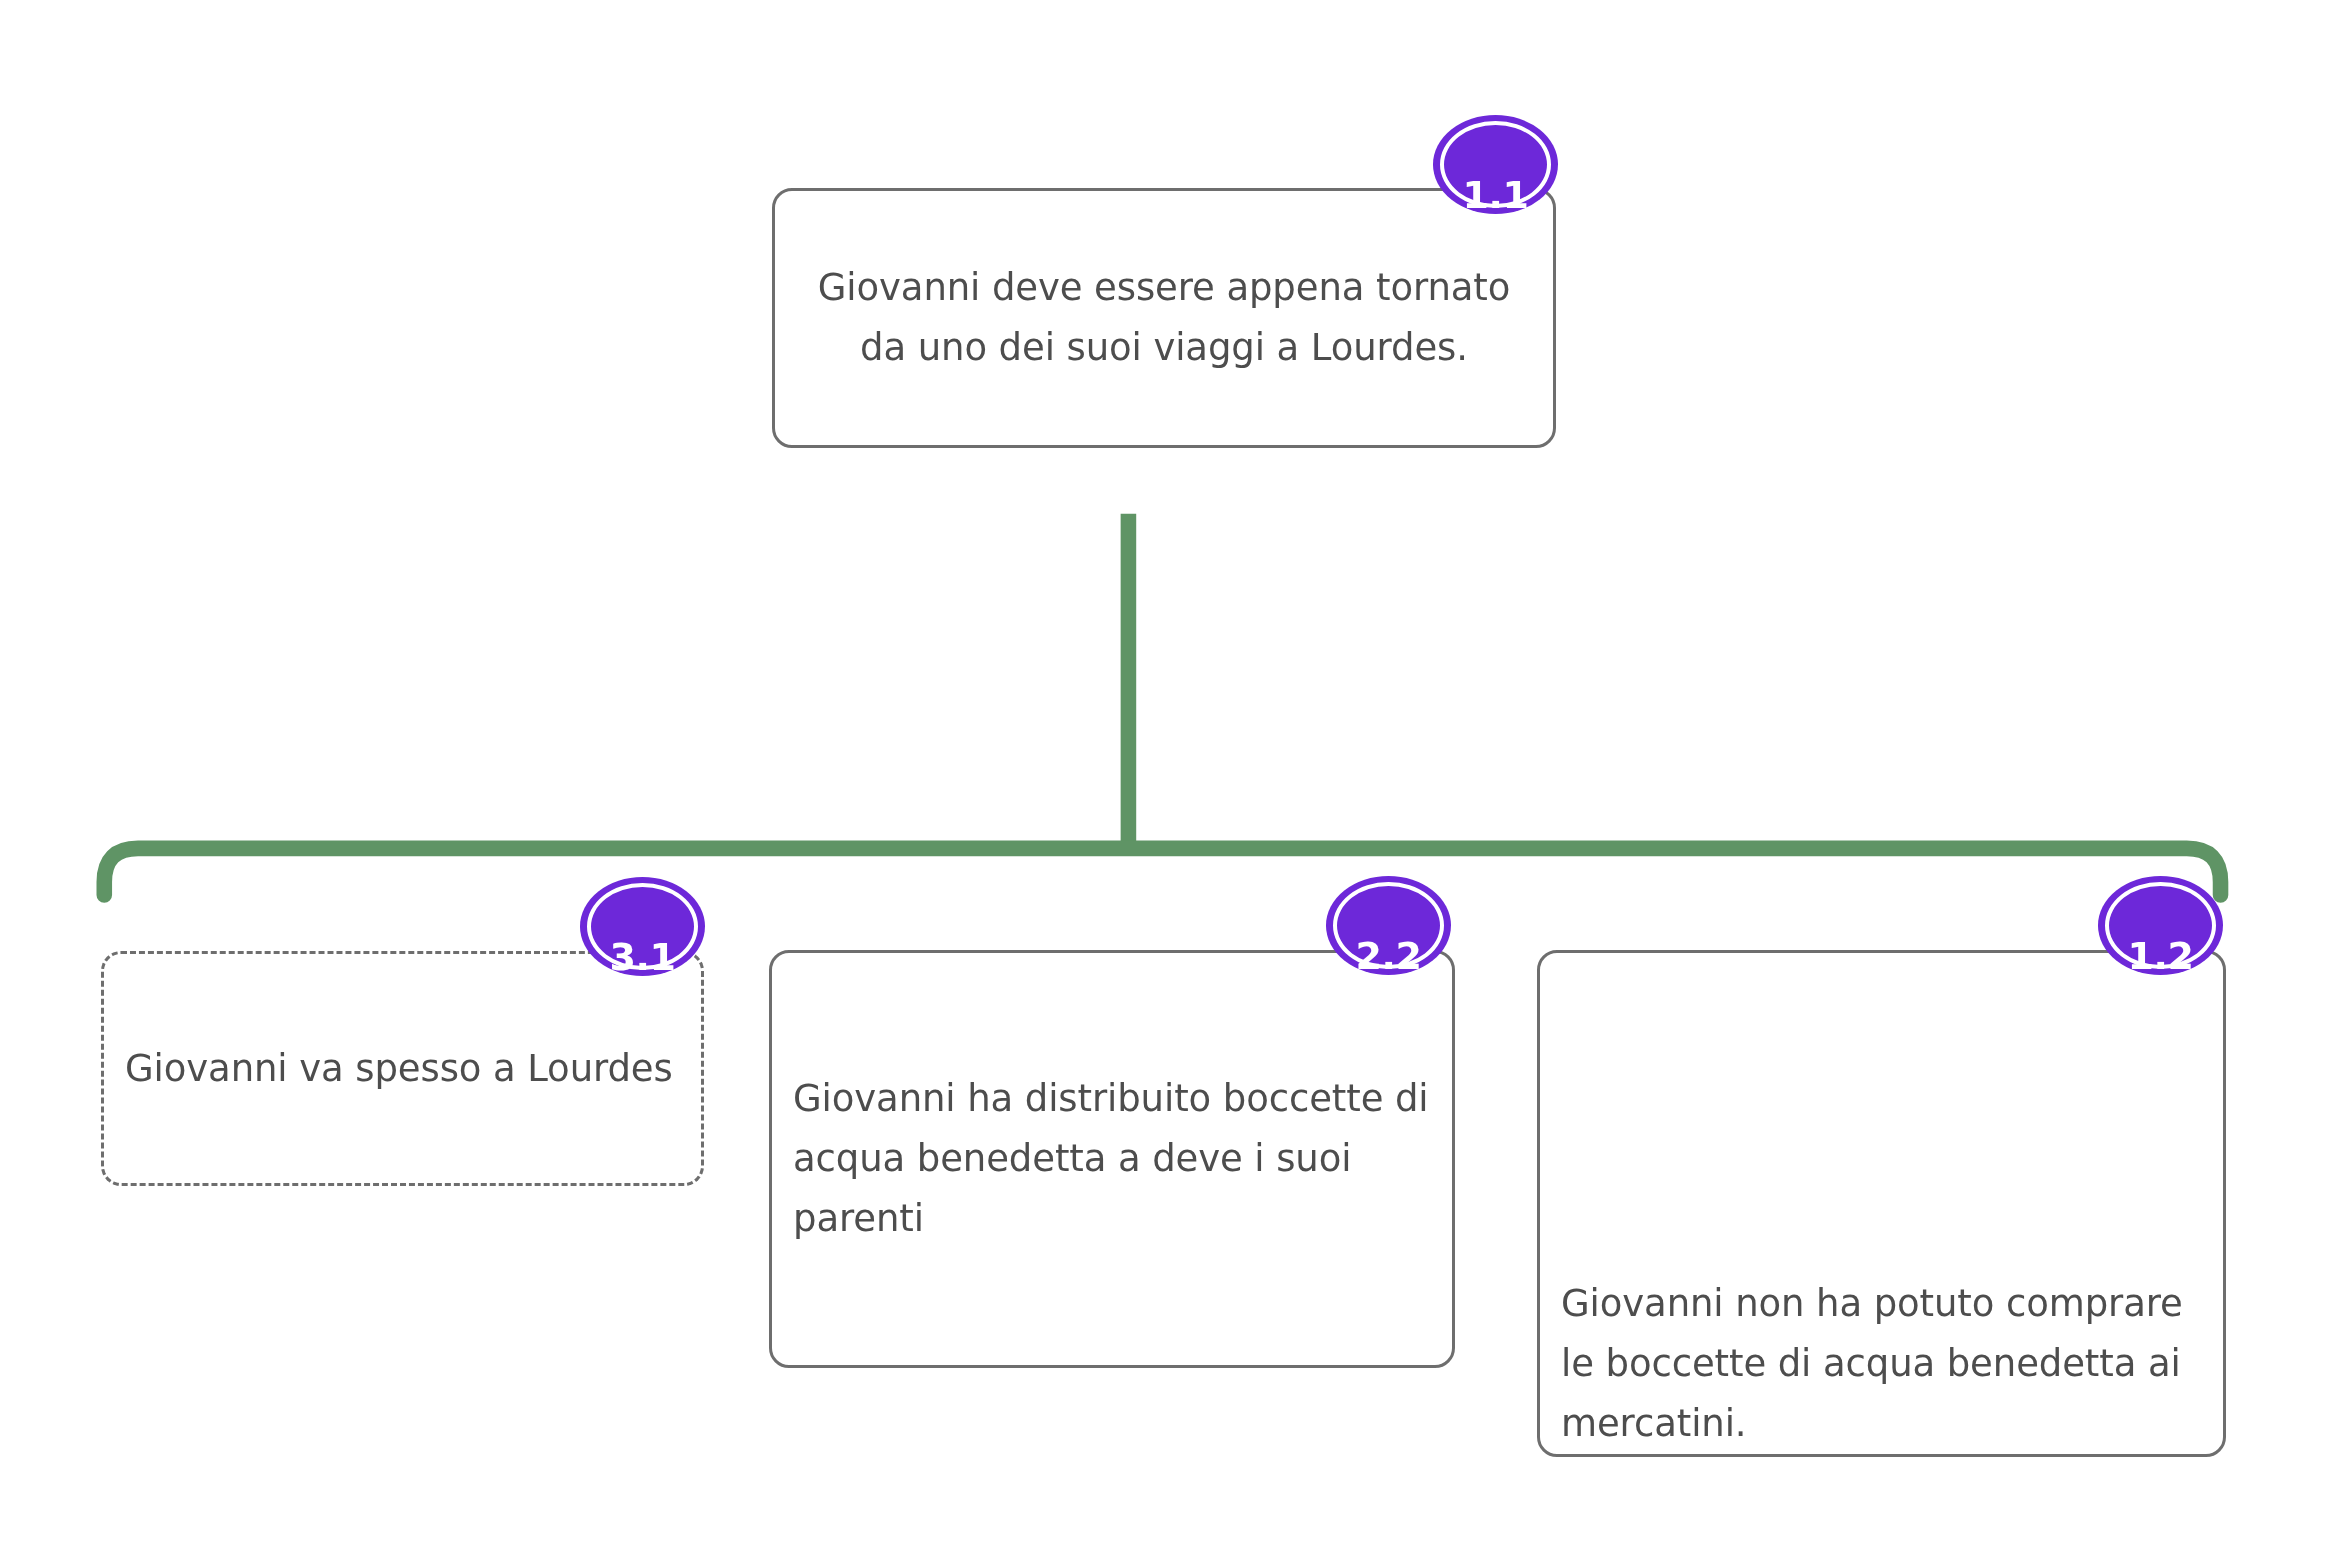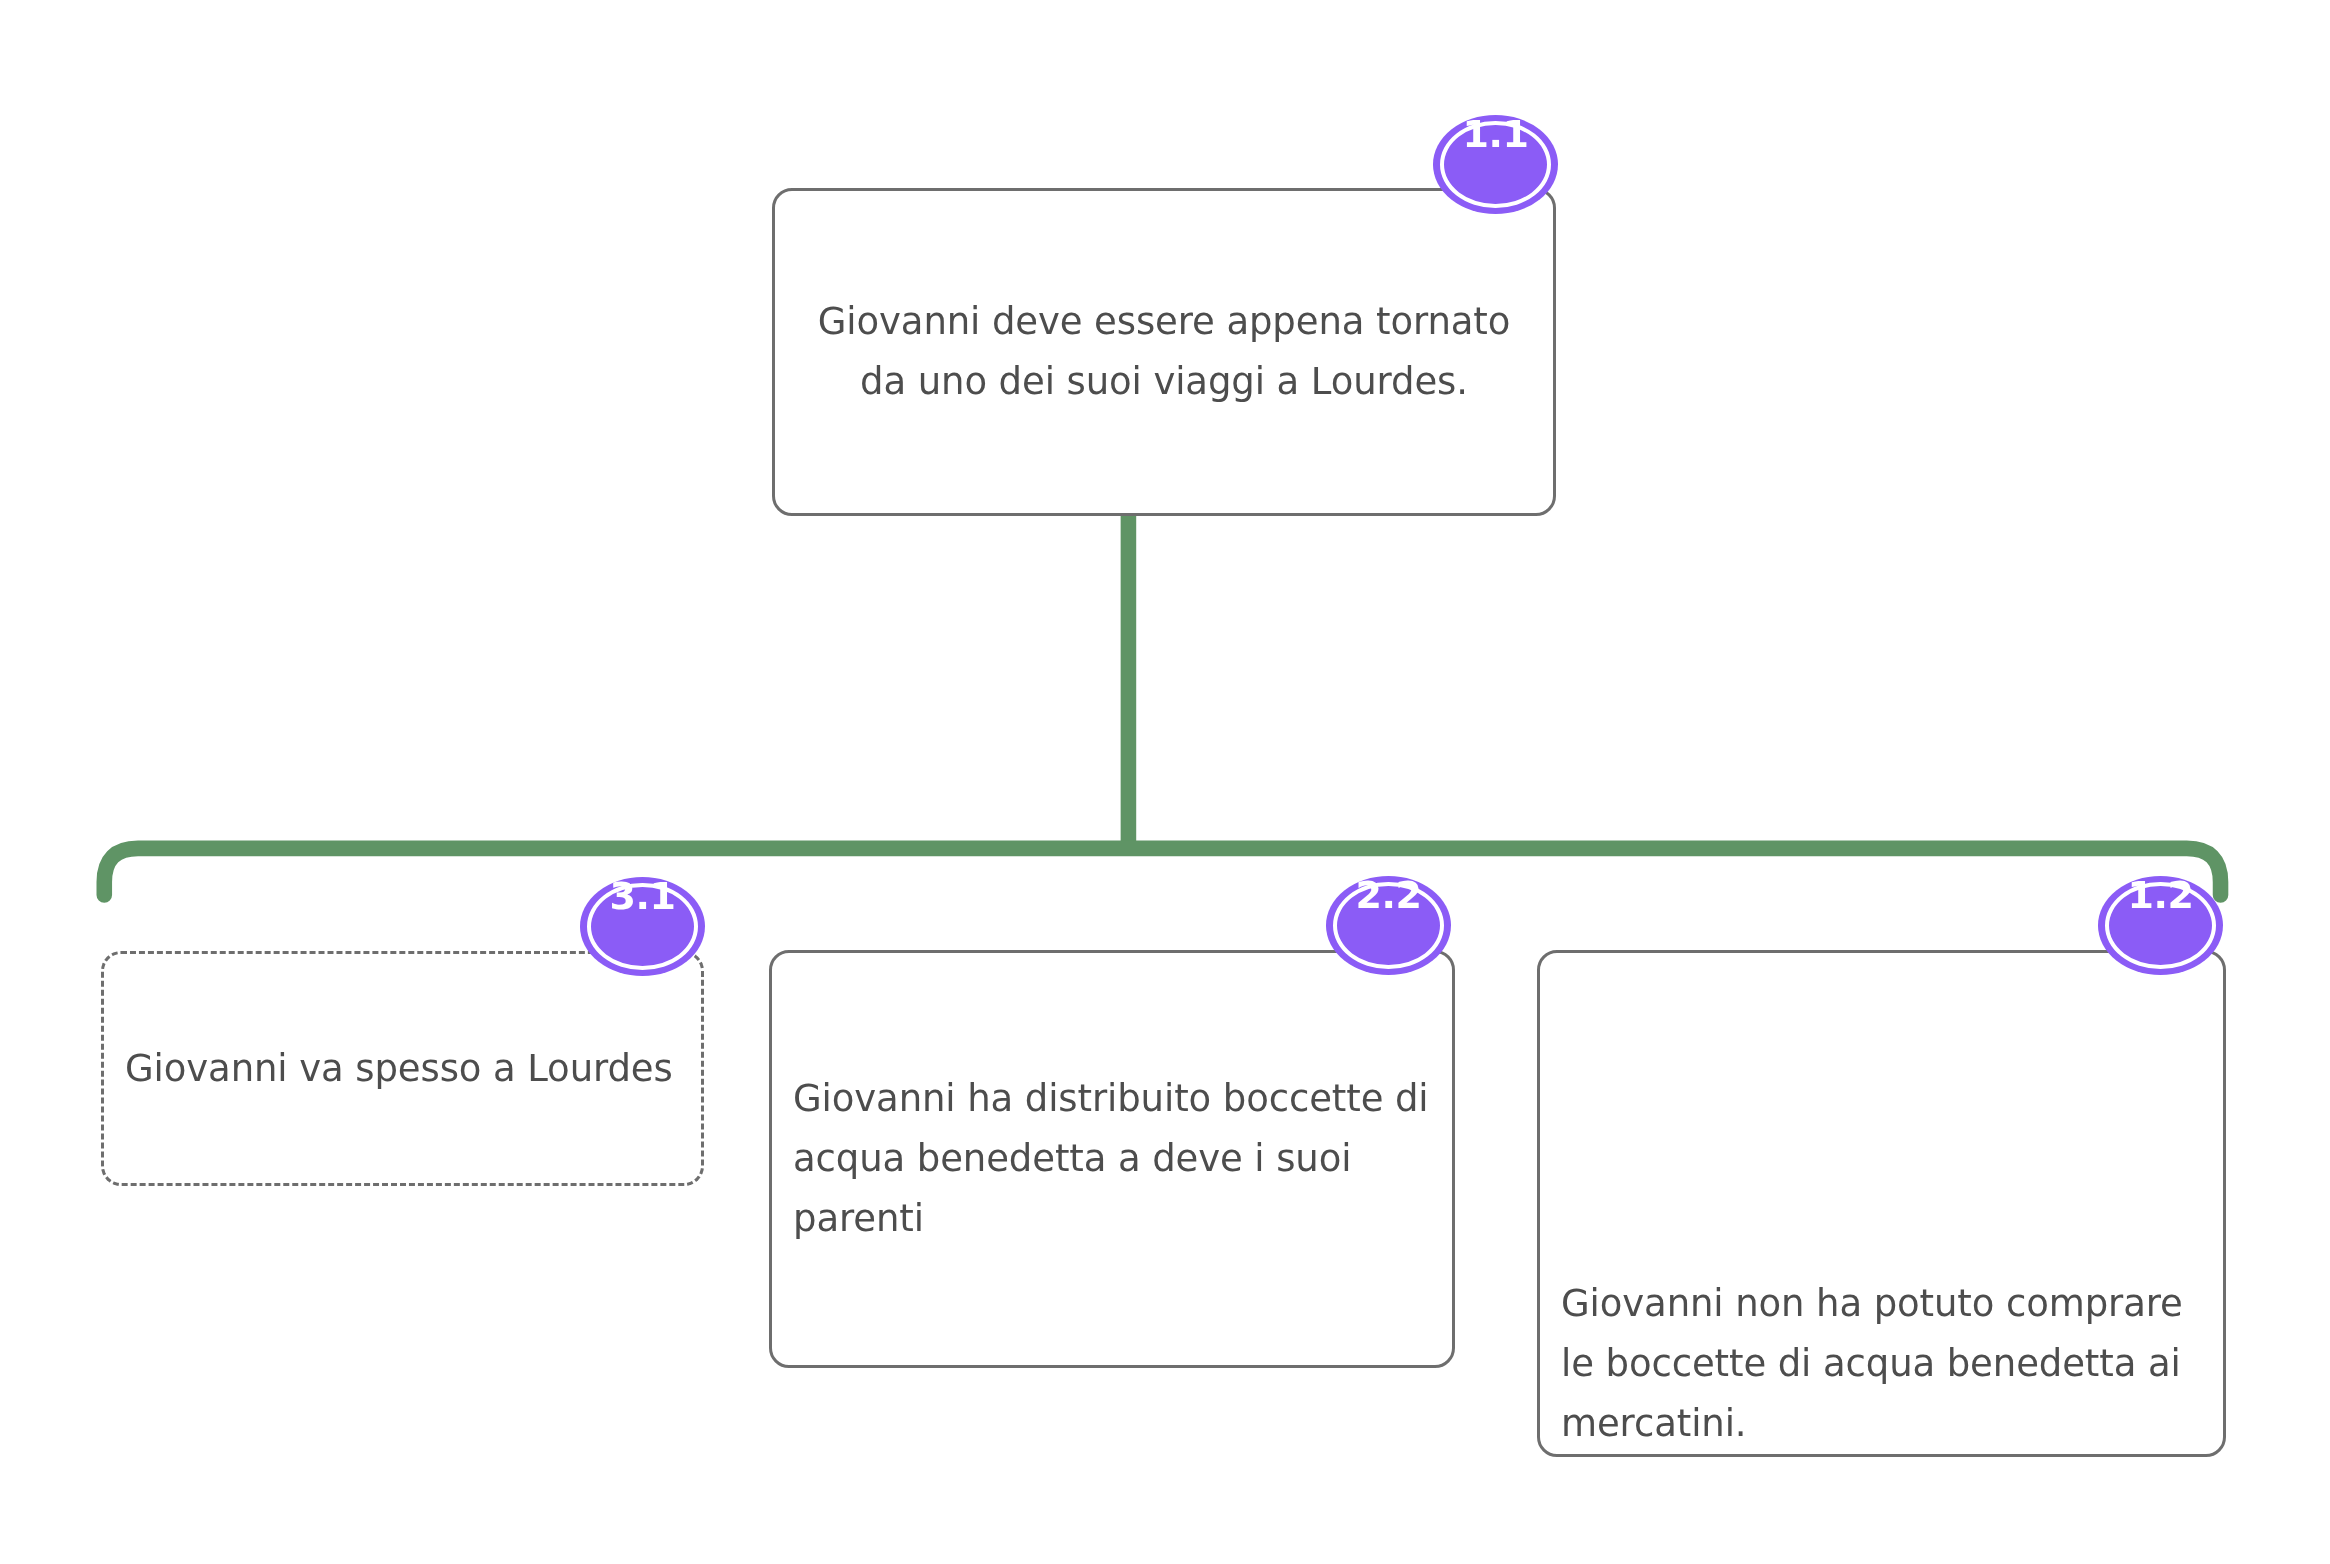--- a/index.html
+++ b/index.html
@@ -59,24 +59,24 @@
   }
   .node-text.left {
     text-align: left;
     padding: 0 21px;
   }
 
   
   .badge {
     position: absolute;
     box-sizing: border-box;
-    background: #8b5cf6;
+    background: #6d28d9;
     border-radius: 50%;
     display: flex;
-    align-items: flex-start;
+    align-items: flex-end;
     justify-content: center;
     z-index: 20;
   }
   .badge-ring {
     position: absolute;
     left: 6.7px;
     top: 5.7px;
     right: 6.7px;
     bottom: 5.7px;
     border: 4.7px solid #ffffff;
@@ -98,21 +98,21 @@
 
 <div id="canvas">
 
   <svg id="connectors" viewBox="0 0 4491 3016" xmlns="http://www.w3.org/2000/svg">
 
     <path d="M 2175 990 L 2175 1635" fill="none" stroke="#5f9465" stroke-width="30" stroke-linecap="butt"></path>
 
     <path d="M 201 1725 L 201 1700 Q 201 1635 266 1635 L 4215 1635 Q 4280 1635 4280 1700 L 4280 1725" fill="none" stroke="#5f9465" stroke-width="30" stroke-linecap="round" stroke-linejoin="round"></path>
   </svg>
 
-  <div class="node" style="left:772px; top:188px; width:784px; height:328px;">
+  <div class="node" style="left:772px; top:188px; width:784px; height:260px;">
     <div class="node-text center">Giovanni deve essere appena tornato da uno dei suoi viaggi a Lourdes.</div>
   </div>
   <div class="badge" style="left:1433px; top:115px; width:125px; height:99px;">
     <span class="badge-ring"></span>
     <span class="badge-label">1.1</span>
   </div>
 
   <div class="node dashed" style="left:101px; top:951px; width:603px; height:235px;">
     <div class="node-text left">Giovanni va spesso a Lourdes</div>
   </div>

